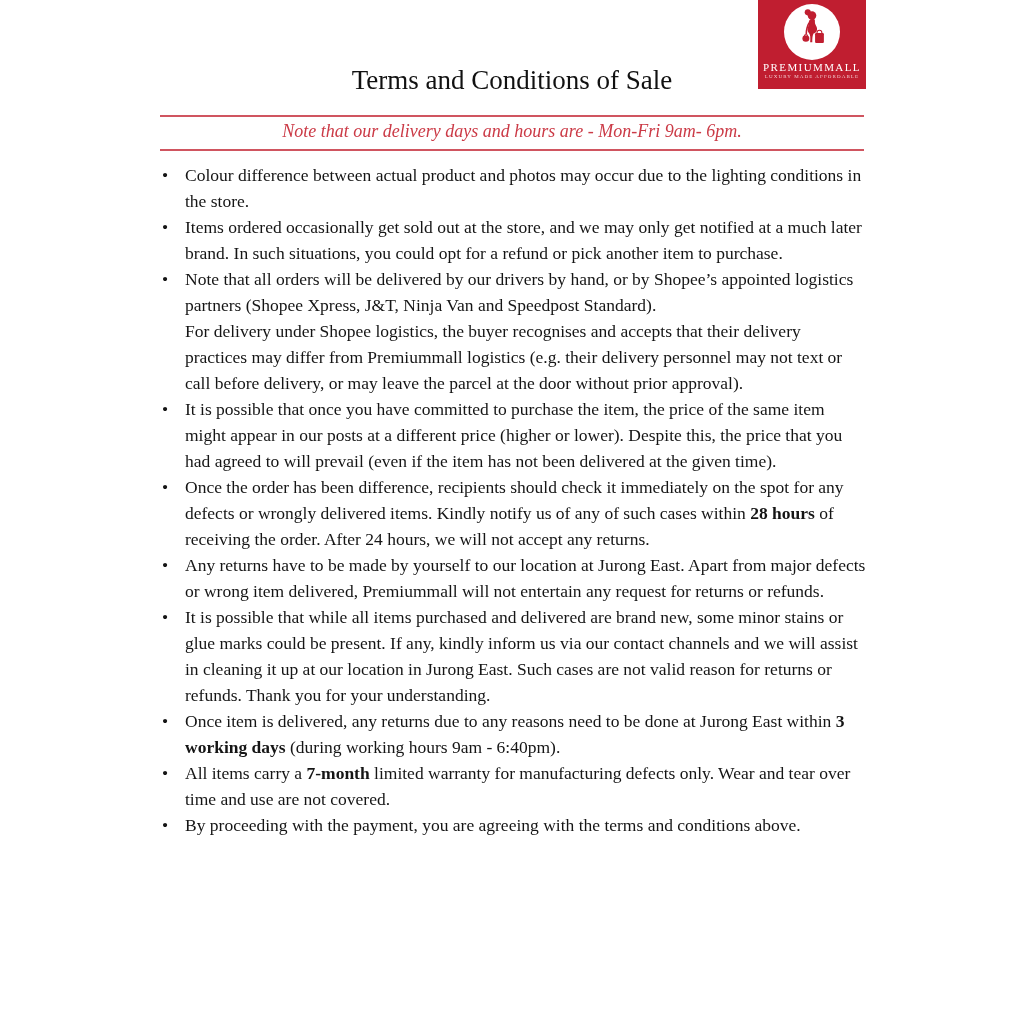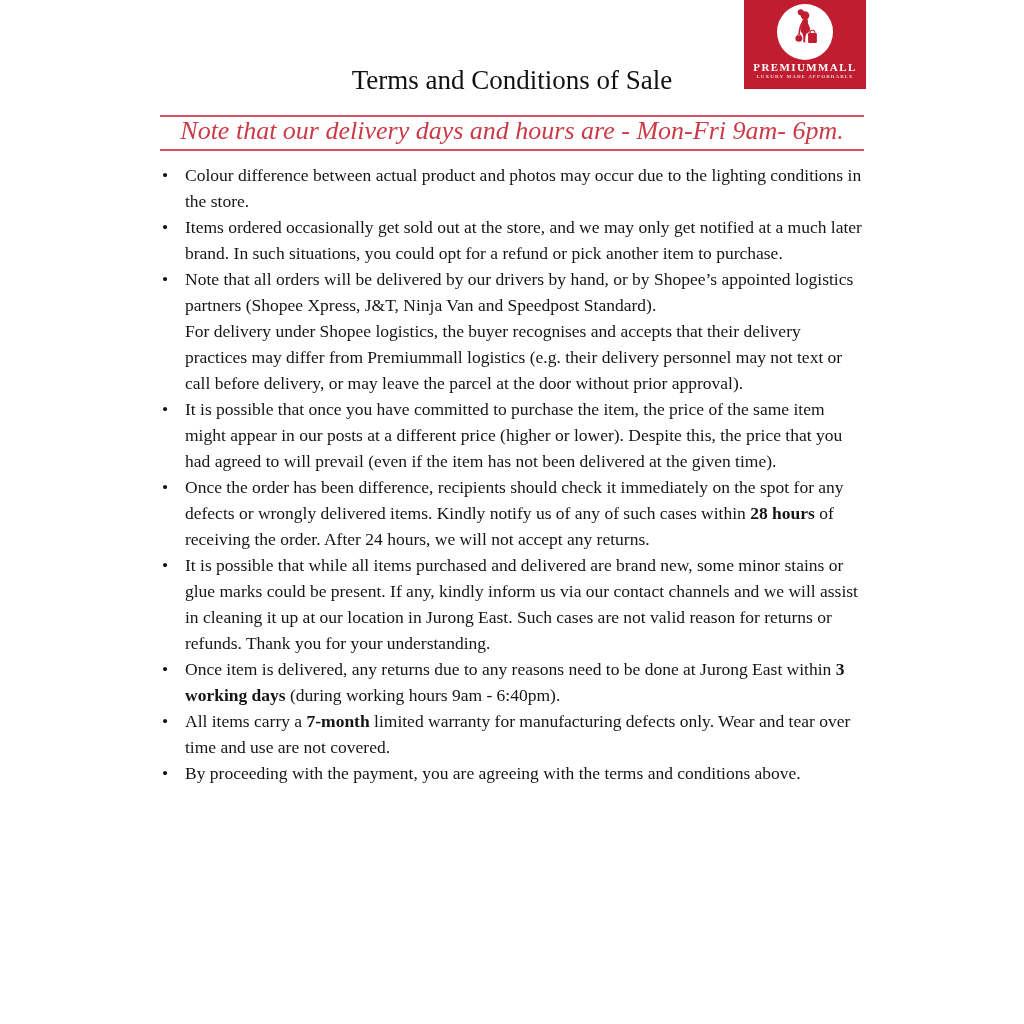--- a/index.html
+++ b/index.html
@@ -13,24 +13,23 @@
     position: relative;
     width: 1024px; height: 1024px;
     background: #ffffff;
     overflow: hidden;
   }
 
   
   .logo {
     position: absolute;
     top: 0; right: 158px;
-    width: 122px; height: 89px;
+    width: 108px; height: 89px;
     background: #c01e30;
     text-align: center;
-    font-weight: bold;
   }
   .logo-circle {
     width: 56px; height: 56px;
     background: #ffffff;
     border-radius: 50%;
     margin: 4px auto 0;
     display: flex; align-items: center; justify-content: center;
     overflow: hidden;
   }
   .logo-brand {
@@ -62,21 +61,21 @@
   
   .notice {
     margin: 18px 160px 0 160px;
     border-top: 2px solid #d05560;
     border-bottom: 2px solid #d05560;
     text-align: center;
     padding: 2px 0 6px 0;
   }
   .notice-text {
     font-style: italic;
-    font-size: 26px;
+    font-size: 18px;
     line-height: 24px;
     color: #cb3a46;
   }
 
   
   .terms {
     margin: 11px 158px 0 160px;
     padding: 0;
     list-style: none;
   }
@@ -138,19 +137,20 @@
   <div class="notice">
     <span class="notice-text">Note that our delivery days and hours are - Mon-Fri 9am- 6pm.</span>
   </div>
 
   <ul class="terms">
       <li><span>Colour difference between actual product and photos may occur due to the lighting conditions in the store.</span></li>
       <li><span>Items ordered occasionally get sold out at the store, and we may only get notified at a much later brand. In such situations, you could opt for a refund or pick another item to purchase.</span></li>
       <li><span>Note that all orders will be delivered by our drivers by hand, or by Shopee’s appointed logistics partners (Shopee Xpress, J&amp;T, Ninja Van and Speedpost Standard).</span><br><span>For delivery under Shopee logistics, the buyer recognises and accepts that their delivery practices may differ from Premiummall logistics (e.g. their delivery personnel may not text or call before delivery, or may leave the parcel at the door without prior approval).</span></li>
       <li><span>It is possible that once you have committed to purchase the item, the price of the same item might appear in our posts at a different price (higher or lower). Despite this, the price that you had agreed to will prevail (even if the item has not been delivered at the given time).</span></li>
       <li><span>Once the order has been difference, recipients should check it immediately on the spot for any defects or wrongly delivered items. Kindly notify us of any of such cases within </span><span class="b">28 hours</span><span> of receiving the order. After 24 hours, we will not accept any returns.</span></li>
+      <li><span>Any returns have to be made by yourself to our location at Jurong East. Apart from major defects or wrong item delivered, Premiummall will not entertain any request for returns or refunds.</span></li>
       <li><span>It is possible that while all items purchased and delivered are brand new, some minor stains or glue marks could be present. If any, kindly inform us via our contact channels and we will assist in cleaning it up at our location in Jurong East. Such cases are not valid reason for returns or refunds. Thank you for your understanding.</span></li>
       <li><span>Once item is delivered, any returns due to any reasons need to be done at Jurong East within </span><span class="b">3 working days</span><span> (during working hours 9am - 6:40pm).</span></li>
       <li><span>All items carry a </span><span class="b">7-month</span><span> limited warranty for manufacturing defects only. Wear and tear over time and use are not covered.</span></li>
       <li><span>By proceeding with the payment, you are agreeing with the terms and conditions above.</span></li>
     </ul>
 
 </div>
 
 </body></html>

